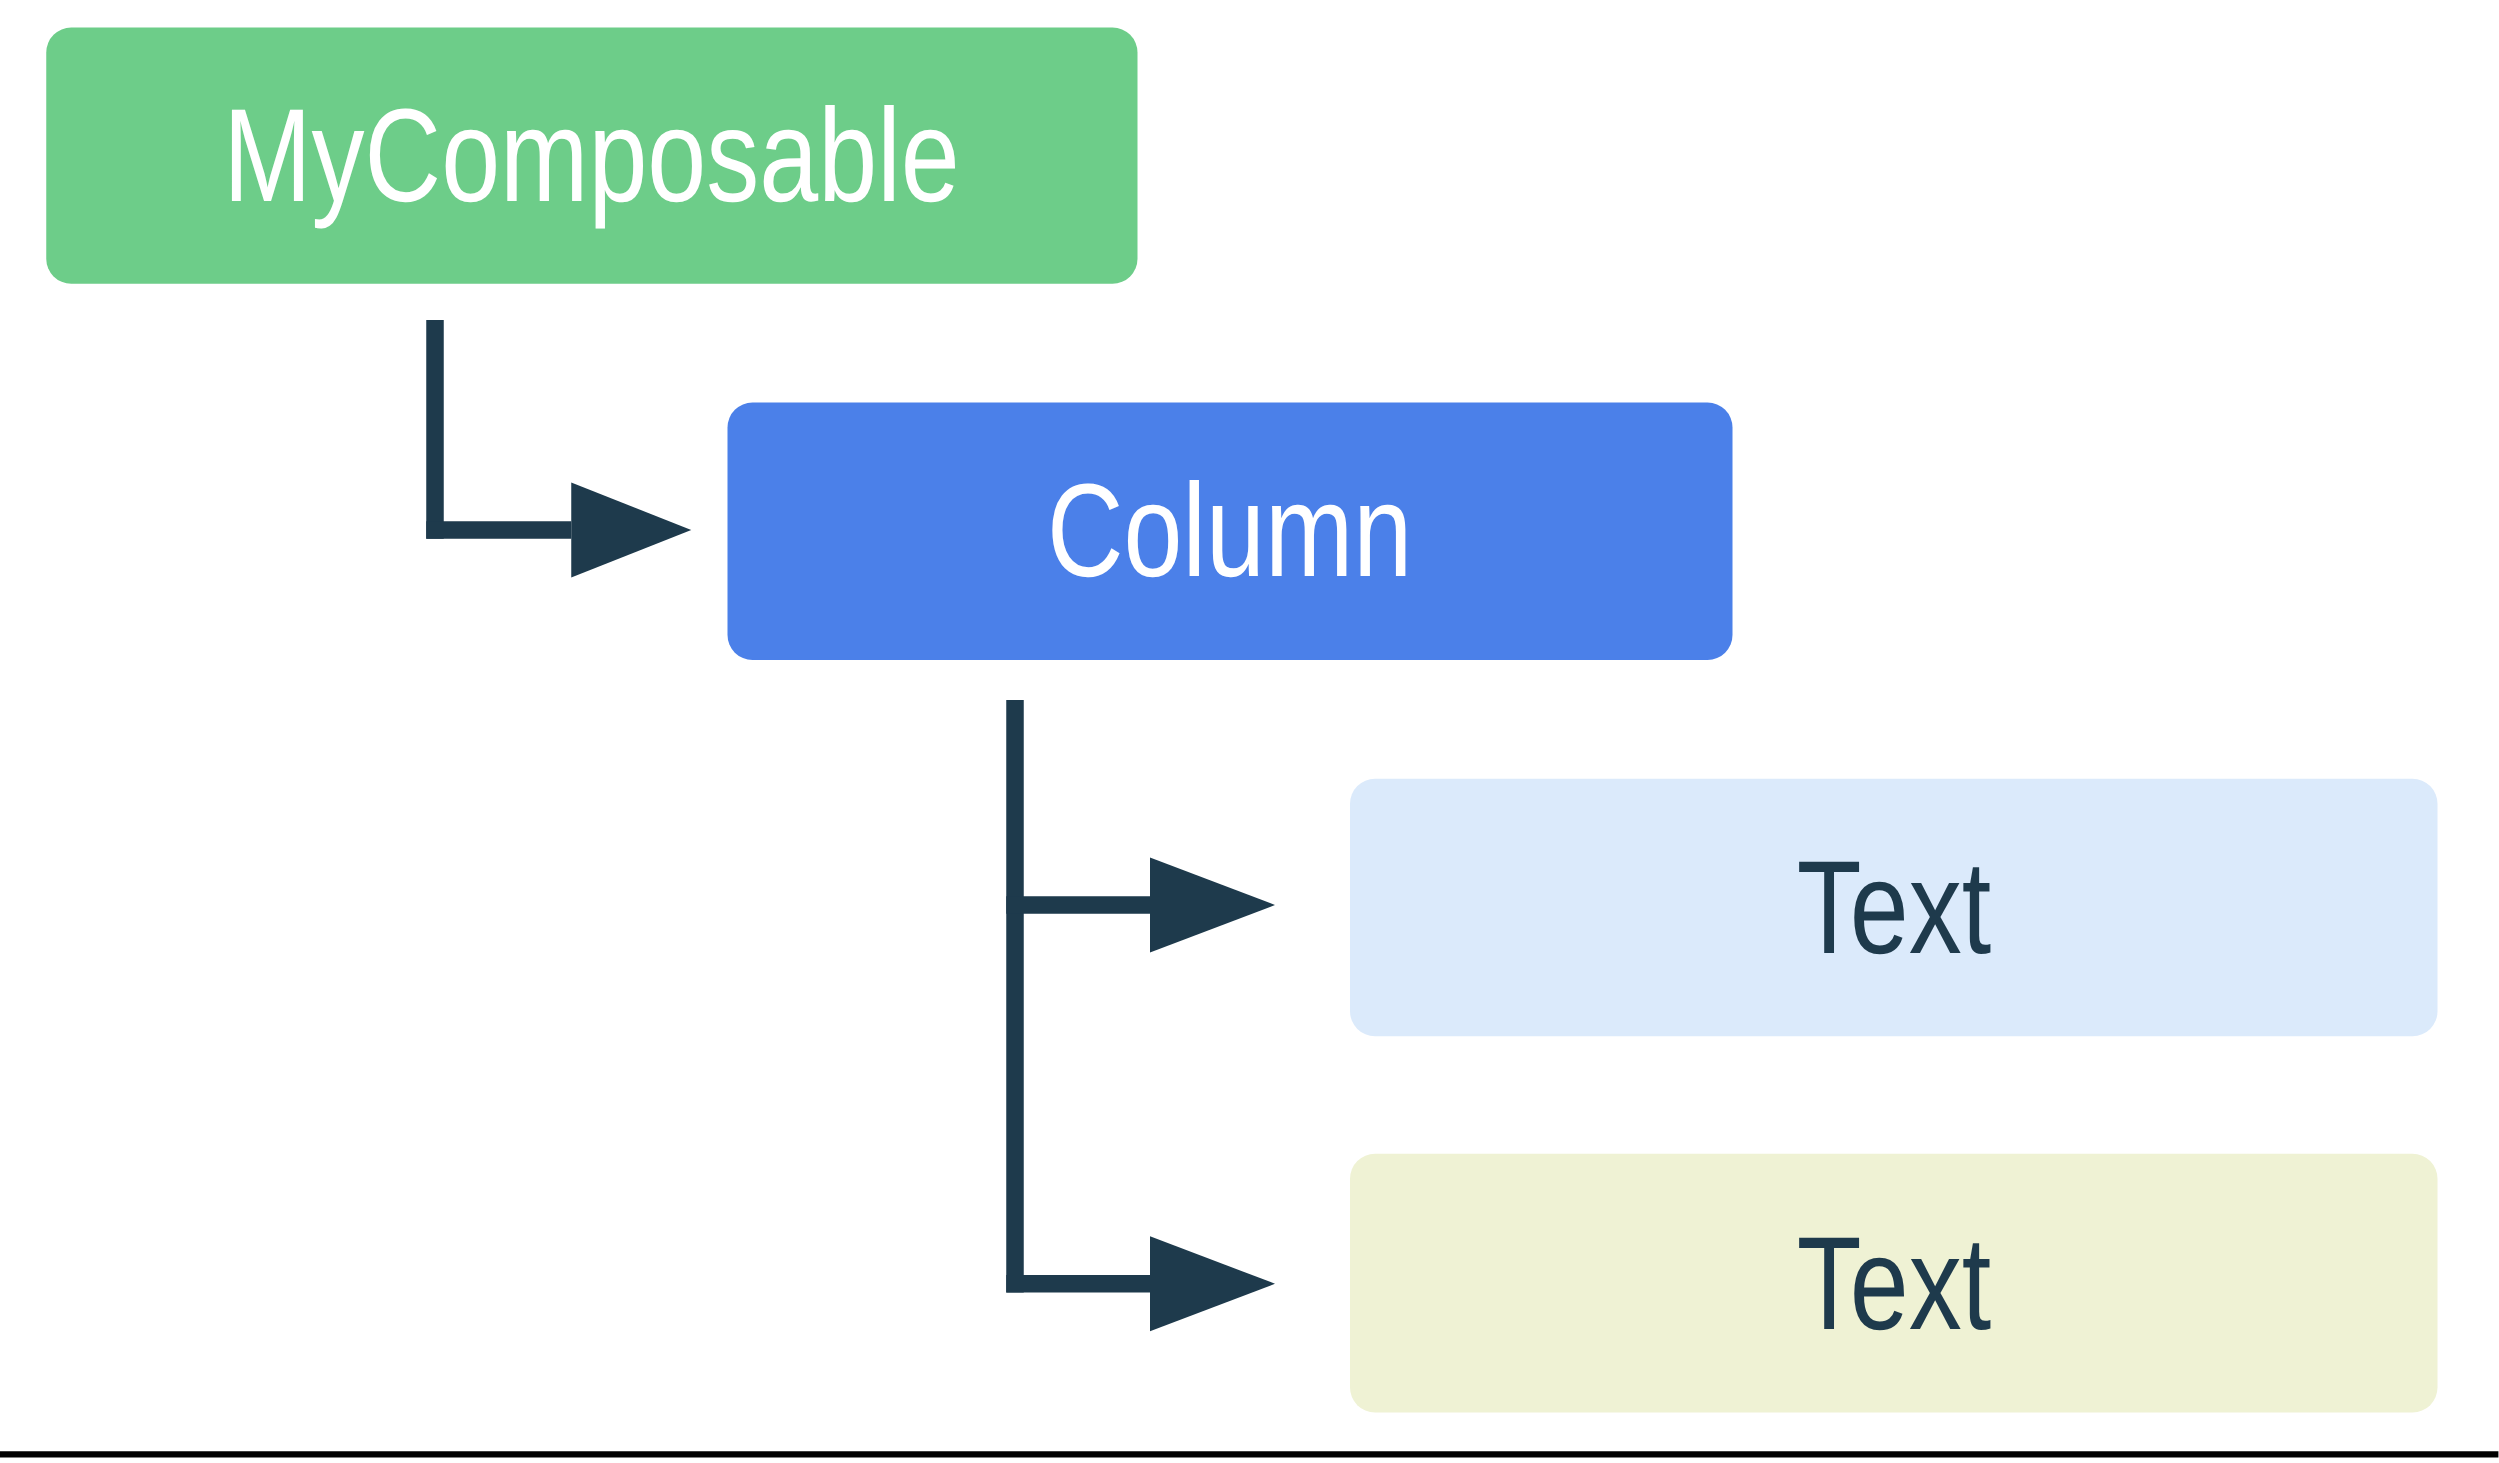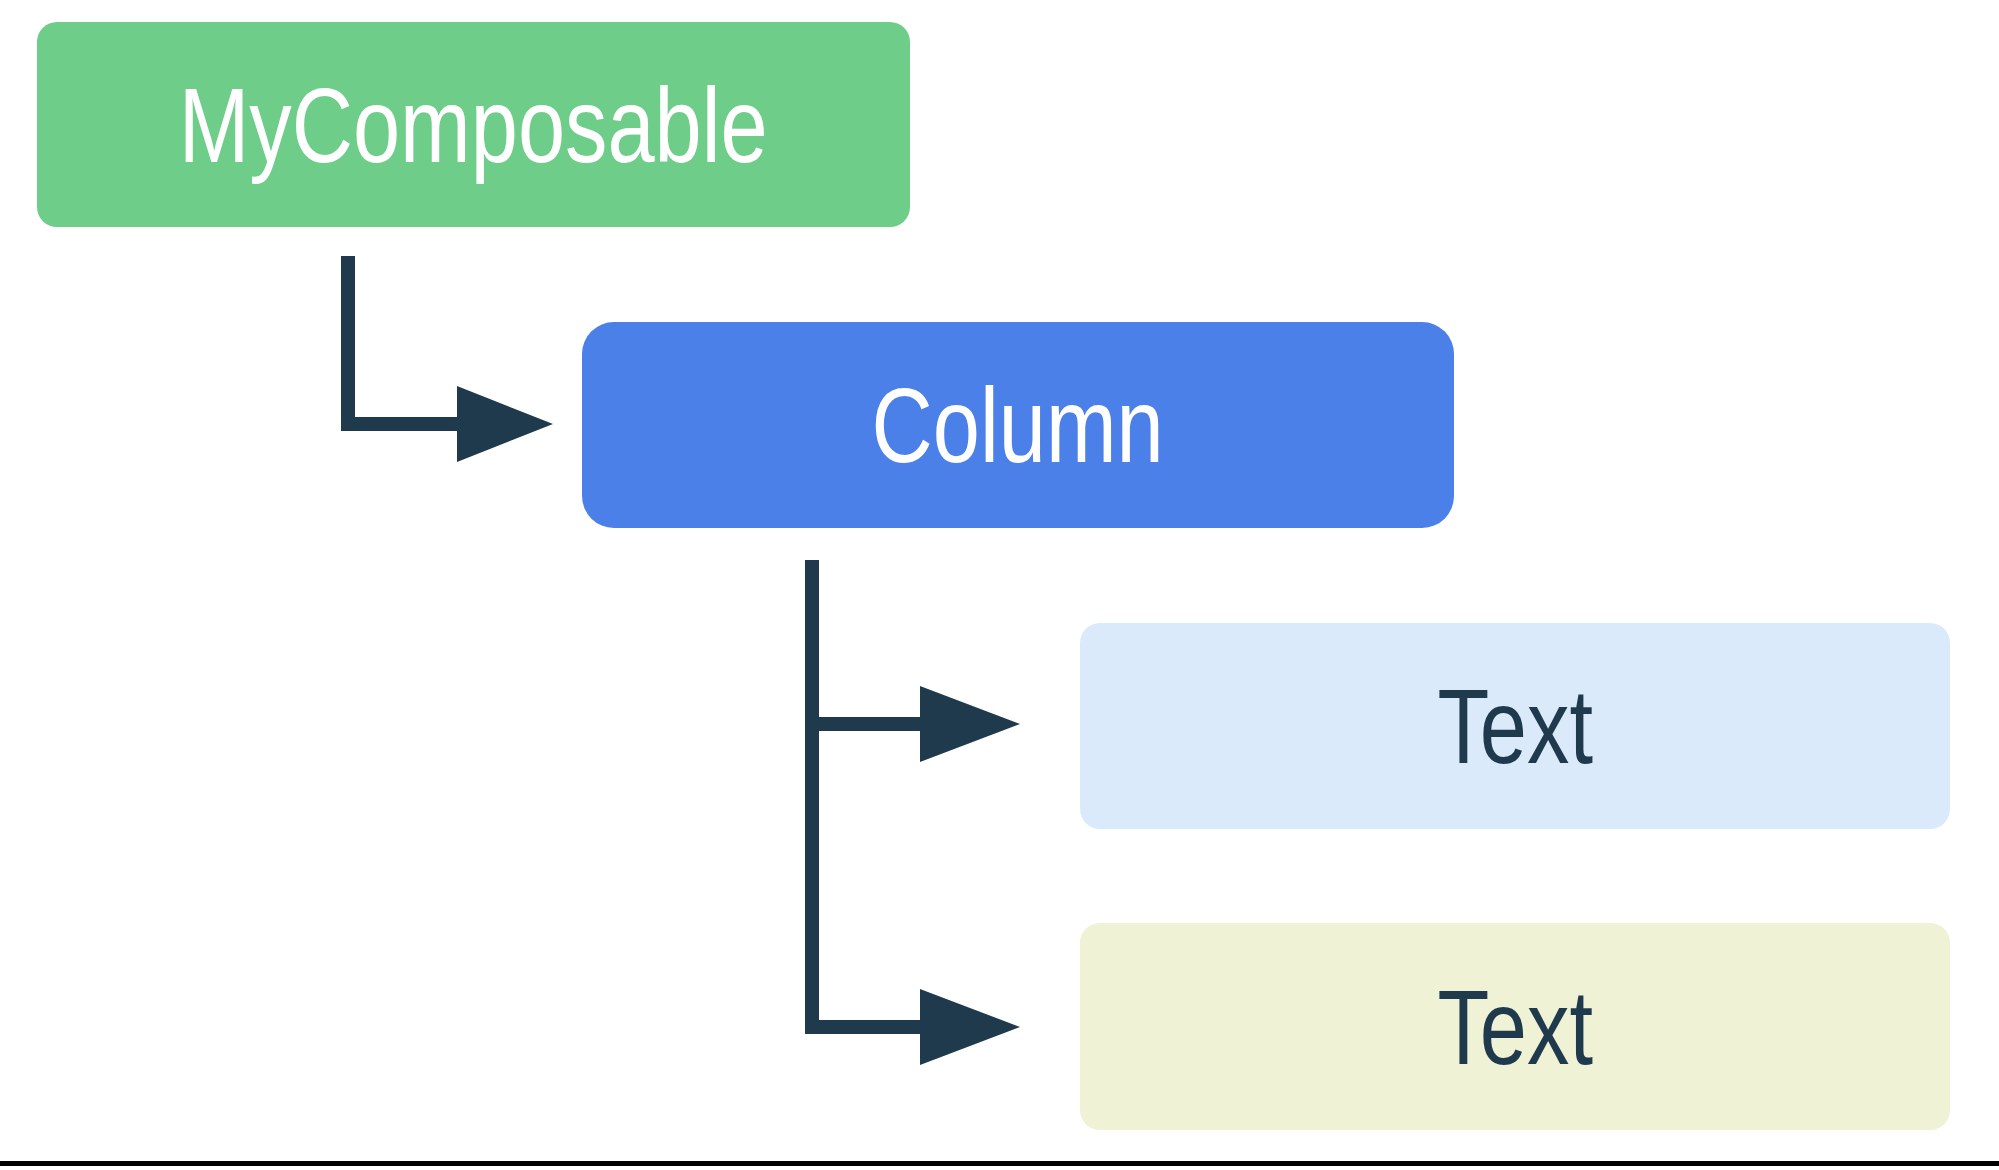--- a/index.html
+++ b/index.html
@@ -31,21 +31,21 @@
   }
   .node .label {
     font-size: 106px;
     line-height: 1;
     white-space: nowrap;
     transform: scaleX(0.8);
     display: inline-block;
     letter-spacing: 0;
   }
   .node-mycomposable { left: 37px;   top: 22px;  width: 873px; height: 205px; }
-  .node-column       { left: 582px;  top: 322px; width: 872px; height: 206px; border-radius: 32px; }
+  .node-column       { left: 582px;  top: 322px; width: 804px; height: 206px; }
   .node-text1        { left: 1080px; top: 623px; width: 870px; height: 206px; }
   .node-text2        { left: 1080px; top: 923px; width: 870px; height: 207px; }
   .bottom-border {
     position: absolute;
     left: 0;
     top: 1161px;
     width: 1999px;
     height: 5px;
   }
 </style>

